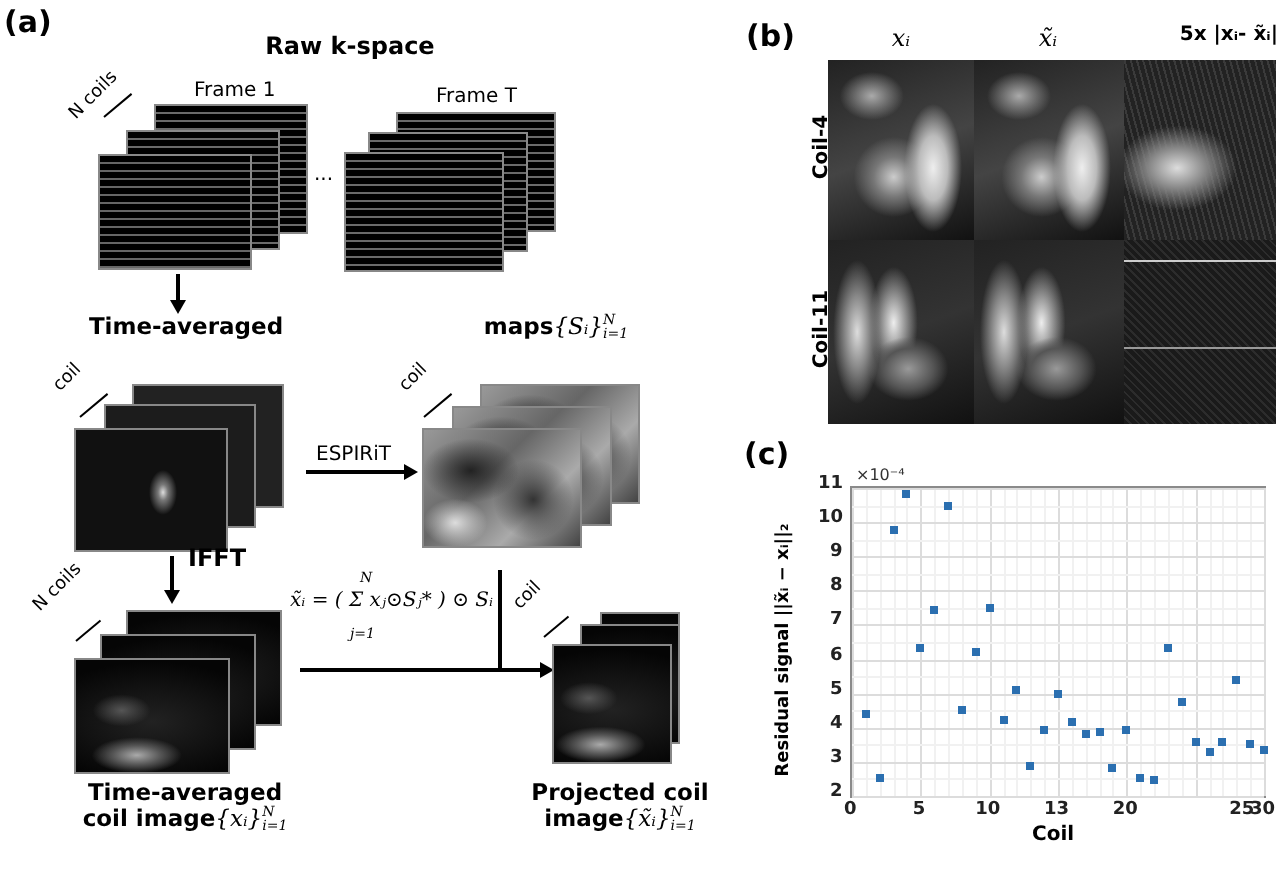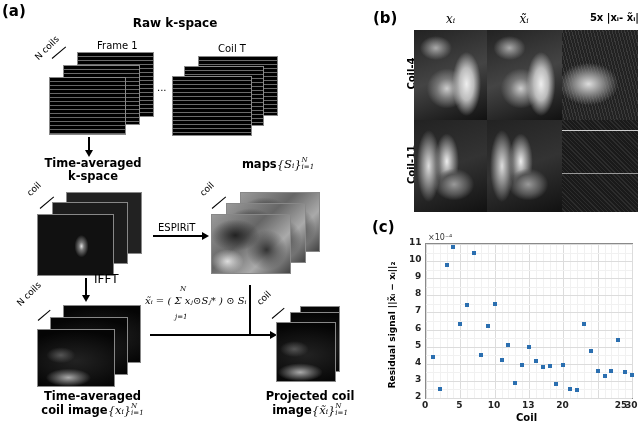--- a/index.html
+++ b/index.html
@@ -53,40 +53,39 @@
   .pt { position: absolute; width: 4px; height: 4px; background: #2b6fb0; margin-left: -2px; margin-top: -2px; }
   .tick { position: absolute; font-size: 9px; font-weight: bold; color: #222; }
 </style>
 </head>
 <body>
 
 <div class="abs panel-label" style="left:2px;top:2px;">(a)</div>
 
 <div class="abs title" style="left:120px;top:17px;width:110px;font-size:12px;">Raw k-space</div>
 <div class="abs frame-lbl" style="left:97px;top:40px;">Frame 1</div>
-<div class="abs frame-lbl" style="left:218px;top:43px;">Coil T</div>
+<div class="abs frame-lbl" style="left:218px;top:43px;">Frame T</div>
 <div class="abs small-rot" style="left:40px;top:52px;">N coils</div>
 <div class="abs" style="left:52px;top:58px;width:18px;height:1px;background:#000;transform:rotate(-40deg);transform-origin:left;"></div>
 
 <div class="ks lines" style="left:77px;top:52px;width:77px;height:65px;"></div>
 <div class="ks lines" style="left:63px;top:65px;width:77px;height:60px;"></div>
 <div class="ks lines kspot" style="left:49px;top:77px;width:77px;height:58px;background:repeating-linear-gradient(to bottom,#000 0,#000 3px,#666 3px,#666 4px);"></div>
 
 <div class="abs" style="left:157px;top:82px;font-size:10px;">...</div>
 
 <div class="ks lines" style="left:198px;top:56px;width:80px;height:60px;"></div>
 <div class="ks lines" style="left:184px;top:66px;width:80px;height:60px;"></div>
 <div class="ks lines" style="left:172px;top:76px;width:80px;height:60px;"></div>
 
 <div class="arrow-v" style="left:88px;top:137px;height:15px;"></div>
 <div class="head-down" style="left:85px;top:150px;"></div>
 
 <div class="abs title" style="left:38px;top:157px;width:110px;">
   <div>Time-averaged</div>
-  <div>k-space</div>
 </div>
 <div class="abs small-rot" style="left:32px;top:188px;">coil</div>
 <div class="abs" style="left:40px;top:208px;width:18px;height:1px;background:#000;transform:rotate(-40deg);transform-origin:left;"></div>
 <div class="ks" style="left:66px;top:192px;width:76px;height:62px;background:#222;"></div>
 <div class="ks" style="left:52px;top:202px;width:76px;height:62px;background:#1c1c1c;"></div>
 <div class="ks kspot" style="left:37px;top:214px;width:77px;height:62px;"></div>
 
 <div class="abs" style="left:158px;top:222px;font-size:10px;">ESPIRiT</div>
 <div class="arrow-h" style="left:153px;top:235px;width:50px;"></div>
 <div class="head-right" style="left:202px;top:232px;"></div>
@@ -95,21 +94,21 @@
   <div><span>maps</span><span class="math">{Sᵢ}</span><span style="display:inline-block;font-size:7px;line-height:7px;vertical-align:middle;text-align:left;"><span class="math" style="display:block;">N</span><span class="math" style="display:block;">i=1</span></span></div>
 </div>
 <div class="abs small-rot" style="left:205px;top:188px;">coil</div>
 <div class="abs" style="left:212px;top:208px;width:18px;height:1px;background:#000;transform:rotate(-40deg);transform-origin:left;"></div>
 <div class="ks sensimg" style="left:240px;top:192px;width:80px;height:60px;"></div>
 <div class="ks sensimg" style="left:226px;top:203px;width:80px;height:60px;"></div>
 <div class="ks sensimg" style="left:211px;top:214px;width:80px;height:60px;"></div>
 
 <div class="arrow-v" style="left:85px;top:278px;height:20px;"></div>
 <div class="head-down" style="left:82px;top:295px;"></div>
-<div class="abs" style="left:94px;top:272px;font-size:12px;">IFFT</div>
+<div class="abs" style="left:94px;top:272px;font-size:12px;font-weight:bold;">IFFT</div>
 
 <div class="abs math" style="left:145px;top:295px;font-size:10px;white-space:nowrap;">x̃ᵢ = ( Σ xⱼ⊙Sⱼ* ) ⊙ Sᵢ</div>
 <div class="abs math" style="left:180px;top:285px;font-size:7px;">N</div>
 <div class="abs math" style="left:175px;top:313px;font-size:7px;">j=1</div>
 
 <div class="arrow-v" style="left:249px;top:285px;height:50px;"></div>
 <div class="arrow-h" style="left:150px;top:334px;width:120px;"></div>
 <div class="head-right" style="left:270px;top:331px;"></div>
 
 <div class="abs small-rot" style="left:22px;top:298px;">N coils</div>

